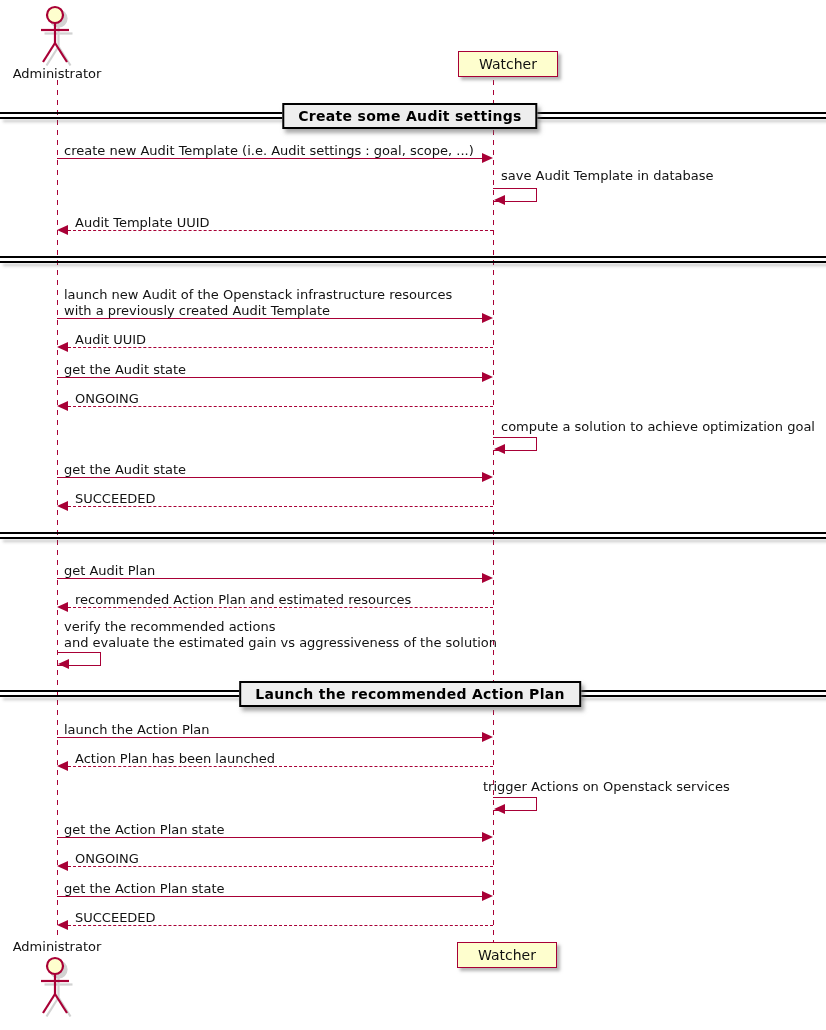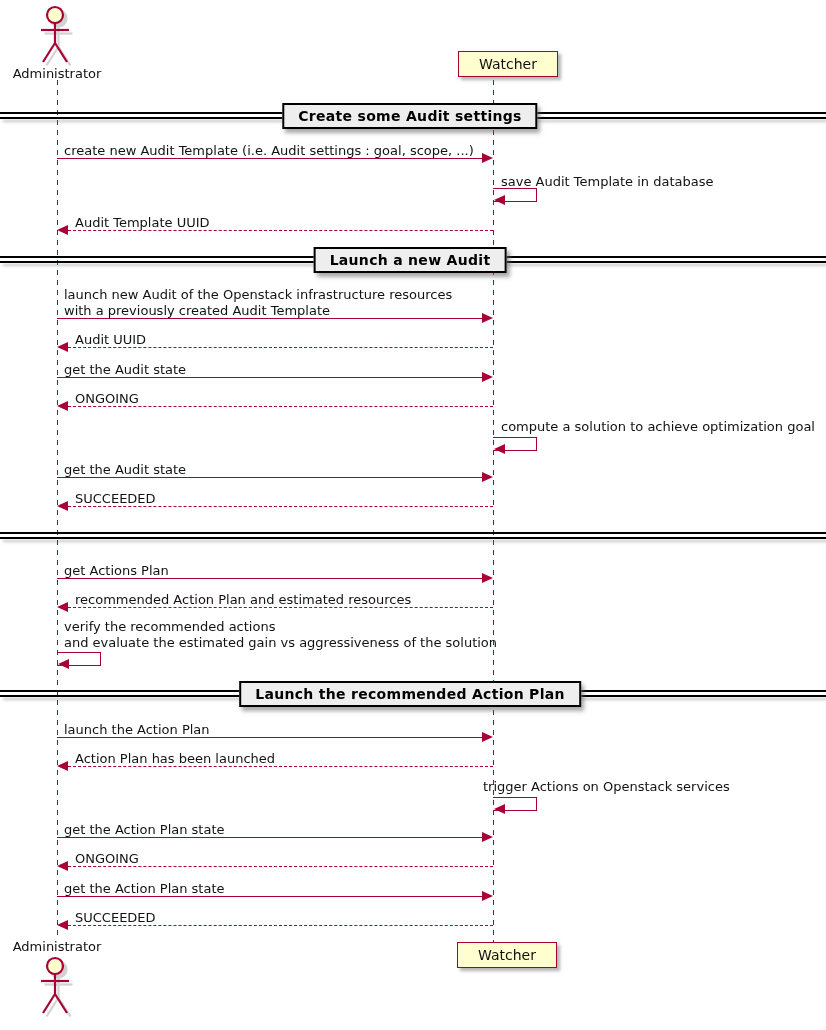--- a/index.html
+++ b/index.html
@@ -70,30 +70,29 @@
 
   <div class="pbox" style="left:458px;top:51px">Watcher</div>
 
   <div class="divider-line" style="top:112px"></div>
   <div class="divider-box" style="top:103px">Create some Audit settings</div>
 
   <div class="msg-text" style="left:64px;top:143px">create new Audit Template (i.e. Audit settings : goal, scope, ...)</div>
   <div class="mline" style="left:57px;top:158px;width:425px"></div>
   <div class="ah-r" style="left:482px;top:153px"></div>
 
-  <div class="msg-text" style="left:501px;top:174px">save Audit Template in database</div>
+  <div class="msg-text" style="left:501px;top:168px">save Audit Template in database</div>
   <div class="self-loop" style="left:493px;top:188px;width:43px;height:12px"></div>
   <div class="ah-l" style="left:494px;top:195px"></div>
 
   <div class="msg-text" style="left:75px;top:215px">Audit Template UUID</div>
   <div class="mline dashed" style="left:68px;top:230px;width:425px"></div>
   <div class="ah-l" style="left:57px;top:225px"></div>
 
   <div class="divider-line" style="top:256px"></div>
-  <div class="divider-box" style="top:247px">Launch a new Audit</div>
 
   <div class="msg-text" style="left:64px;top:287px">launch new Audit of the Openstack infrastructure resources
 with a previously created Audit Template</div>
   <div class="mline" style="left:57px;top:318px;width:425px"></div>
   <div class="ah-r" style="left:482px;top:313px"></div>
 
   <div class="msg-text" style="left:75px;top:332px">Audit UUID</div>
   <div class="mline dashed" style="left:68px;top:347px;width:425px"></div>
   <div class="ah-l" style="left:57px;top:342px"></div>
 
@@ -112,21 +111,21 @@
   <div class="msg-text" style="left:64px;top:462px">get the Audit state</div>
   <div class="mline" style="left:57px;top:477px;width:425px"></div>
   <div class="ah-r" style="left:482px;top:472px"></div>
 
   <div class="msg-text" style="left:75px;top:491px">SUCCEEDED</div>
   <div class="mline dashed" style="left:68px;top:506px;width:425px"></div>
   <div class="ah-l" style="left:57px;top:501px"></div>
 
   <div class="divider-line" style="top:532px"></div>
 
-  <div class="msg-text" style="left:64px;top:563px">get Actions Plan</div>
+  <div class="msg-text" style="left:64px;top:563px">get Audit Plan</div>
   <div class="mline" style="left:57px;top:578px;width:425px"></div>
   <div class="ah-r" style="left:482px;top:573px"></div>
 
   <div class="msg-text" style="left:75px;top:592px">recommended Action Plan and estimated resources</div>
   <div class="mline dashed" style="left:68px;top:607px;width:425px"></div>
   <div class="ah-l" style="left:57px;top:602px"></div>
 
   <div class="msg-text" style="left:64px;top:619px">verify the recommended actions
 and evaluate the estimated gain vs aggressiveness of the solution</div>
   <div class="self-loop" style="left:57px;top:652px;width:43px;height:12px"></div>

